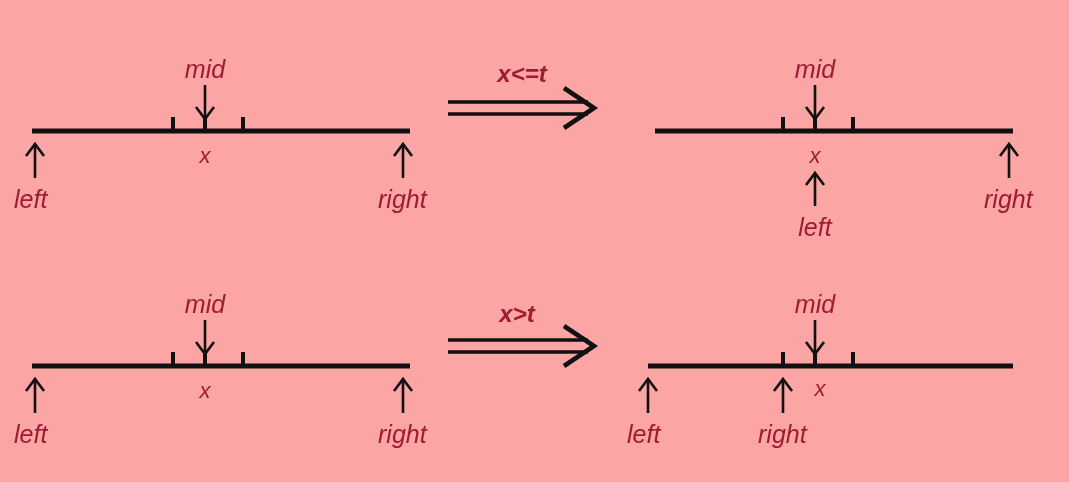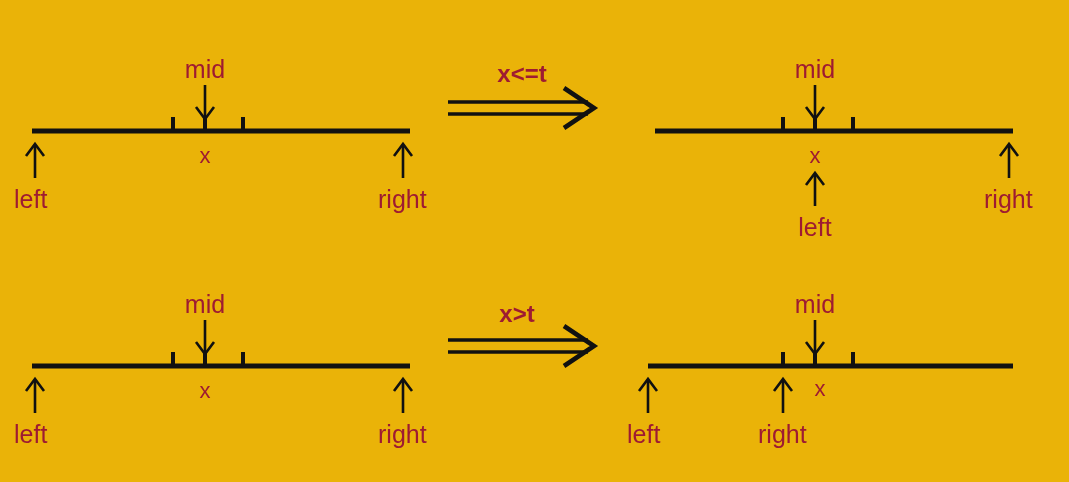--- a/index.html
+++ b/index.html
@@ -10,21 +10,22 @@
   body {
     width: 1069px;
     height: 482px;
     font-family: "Liberation Sans", sans-serif;
     overflow: hidden;
   }
   #diagram-root {
     position: relative;
     width: 1069px;
     height: 482px;
-    background: #eab308;
+    background: #fca5a5;
+    font-style: italic;
   }
   svg#binary-search-svg {
     display: block;
     width: 1069px;
     height: 482px;
   }
   .axis-line {
     stroke: #111111;
     stroke-width: 5;
     stroke-linecap: butt;

